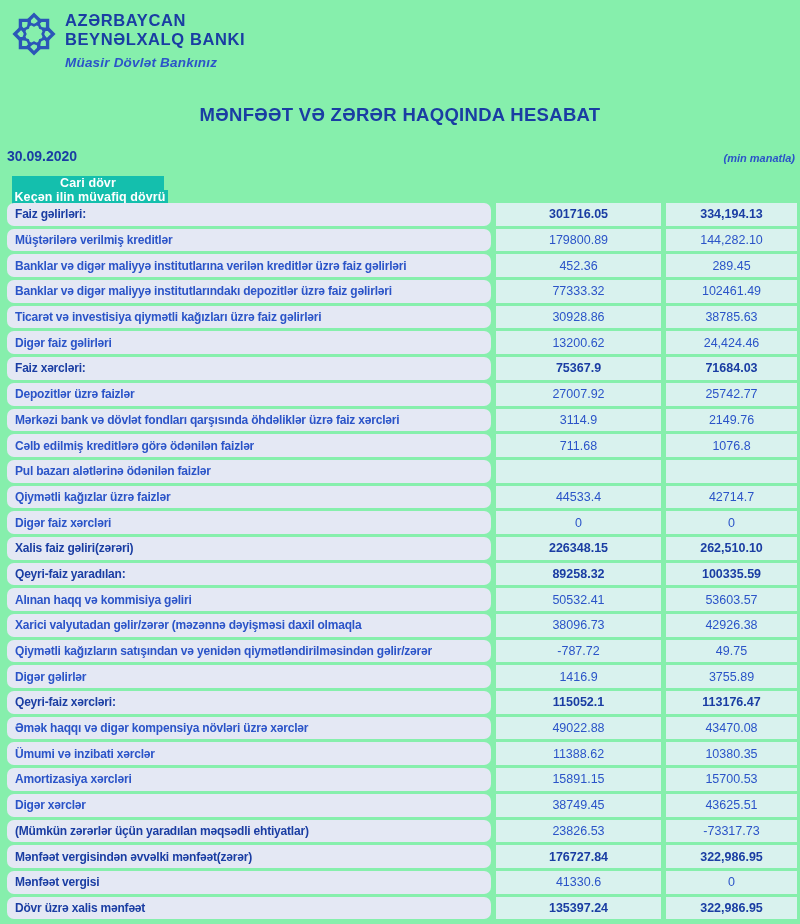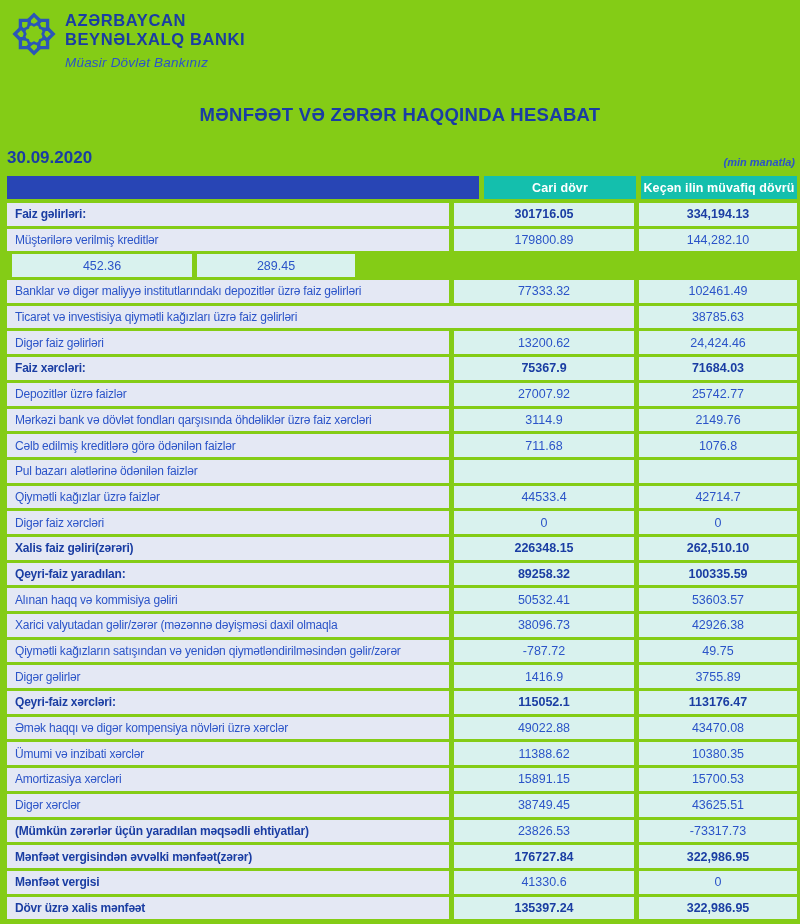--- a/index.html
+++ b/index.html
@@ -2,70 +2,71 @@
 <html style="--header-bar: #2845b5; --header-teal: #14bfad; --label-cell-bg: #e4e8f4; --value-cell-bg: #d9f2ee; --text-blue: #2b54c8; --text-bold-blue: #1a3da3; --logo-blue: #2b56b8;"><head>
 <meta charset="utf-8">
 <style>
   * { box-sizing: border-box; margin: 0; padding: 0; }
   html, body { background: #ffffff; }
   body {
     width: 800px; height: 924px;
     font-family: "Liberation Sans", sans-serif;
     position: relative; overflow: hidden;
   }
-  .page { position: relative; width: 800px; height: 924px; background: #84cc16; }
+  .page { position: relative; width: 800px; height: 924px; background: #86efac; }
 
   
   .brand { position: absolute; top: 8px; left: 10px; display: flex; gap: 7px; }
   .logo-icon { width: 48px; height: 48px; flex: 0 0 48px; margin-top: 2px; }
   .brand-text { padding-top: 3px; }
   .brand-name {
     color: var(--text-bold-blue, #1d4098);
     font-weight: bold; font-size: 16.5px; line-height: 1.17;
     letter-spacing: 0.6px;
   }
   .brand-tagline {
     color: var(--text-blue, #2553b8);
-    font-style: italic; font-weight: normal; font-size: 13.5px; margin-top: 5px;
+    font-style: italic; font-weight: bold; font-size: 13.5px; margin-top: 5px;
     letter-spacing: 0.2px;
   }
 
   
   .report-title {
     position: absolute; top: 104px; left: 0; width: 100%;
     text-align: center; color: var(--text-bold-blue, #1d4098);
     font-weight: bold; font-size: 18.5px; letter-spacing: 0.3px;
   }
   .meta { position: absolute; top: 148px; left: 7px; right: 5px;
           display: flex; justify-content: space-between; align-items: flex-end; }
-  .report-date { color: var(--text-bold-blue, #1d4098); font-weight: bold; font-size: 17px; }
+  .report-date { color: var(--text-bold-blue, #1d4098); font-weight: bold; font-size: 14px; }
   .unit-note  { color: var(--text-blue, #2553b8); font-style: italic; font-weight: bold; font-size: 11px; }
 
   
   .tbl { position: absolute; top: 176px; left: 7px; width: 790px; }
-  .hdr-row { display: flex; height: 23px; margin-bottom: 4px; }
+  .hdr-row { display: flex; height: 23px; margin-bottom: 4px; flex-direction: column; }
   .hdr-spacer { flex: 1; background: var(--header-bar, #2845b5); }
   .hdr-col { margin-left: 5px; display: flex; align-items: center; justify-content: center;
              background: var(--header-teal, #14bfad); color: #ffffff;
              font-weight: bold; font-size: 12.5px; letter-spacing: 0.1px; }
   .hdr-col.c1 { width: 152px; }
   .hdr-col.c2 { width: 156px; }
 
   .row { display: flex; height: 22.7px; margin-bottom: 3px; }
   .cell { display: flex; align-items: center; }
   .cell-label { flex: 1; background: var(--label-cell-bg, #e4e8f4);
-                padding-left: 8px; overflow: hidden; }
+                padding-left: 8px; overflow: hidden; border-radius: 7px; }
   .cell-label span {
     color: var(--text-blue, #2b54c8); font-size: 12px; letter-spacing: -0.2px;
     white-space: nowrap;
+    font-weight: bold;
   }
   .cell-val { background: var(--value-cell-bg, #d9f2ee); justify-content: center;
               color: var(--text-blue, #2b54c8); font-size: 12.5px; margin-left: 5px; }
-  .cell-val.c1 { width: 180px; text-align: center; }
-  .cell-val.c2 { width: 158px; }
+  .cell-val.c1 { width: 165px; text-align: center; }
+  .cell-val.c2 { width: 131px; }
 
   .row.style-section .cell-label span,
   .row.style-labelBold .cell-label span {
     font-weight: bold; color: var(--text-bold-blue, #1a3da3);
   }
   .row.style-section .cell-val {
     font-weight: bold; color: var(--text-bold-blue, #1a3da3);
   }
 </style>
 </head>
@@ -131,36 +132,40 @@
 
   <div class="row style-normal">
     <div class="cell cell-label">
       <span>Müştərilərə verilmiş kreditlər</span>
     </div>
     <div class="cell cell-val c1">179800.89</div>
     <div class="cell cell-val c2">144,282.10</div>
   </div>
 
   <div class="row style-normal">
+    <div class="cell cell-label">
+      <span>Banklar və digər maliyyə institutlarına verilən kreditlər üzrə faiz gəlirləri</span>
+    </div>
     <div class="cell cell-val c1">452.36</div>
     <div class="cell cell-val c2">289.45</div>
   </div>
 
   <div class="row style-normal">
     <div class="cell cell-label">
       <span>Banklar və digər maliyyə institutlarındakı depozitlər üzrə faiz gəlirləri</span>
     </div>
     <div class="cell cell-val c1">77333.32</div>
     <div class="cell cell-val c2">102461.49</div>
   </div>
 
   <div class="row style-normal">
     <div class="cell cell-label">
       <span>Ticarət və investisiya qiymətli kağızları üzrə faiz gəlirləri</span>
     </div>
+    <div class="cell cell-val c1">30928.86</div>
     <div class="cell cell-val c2">38785.63</div>
   </div>
 
   <div class="row style-normal">
     <div class="cell cell-label">
       <span>Digər faiz gəlirləri</span>
     </div>
     <div class="cell cell-val c1">13200.62</div>
     <div class="cell cell-val c2">24,424.46</div>
   </div>

